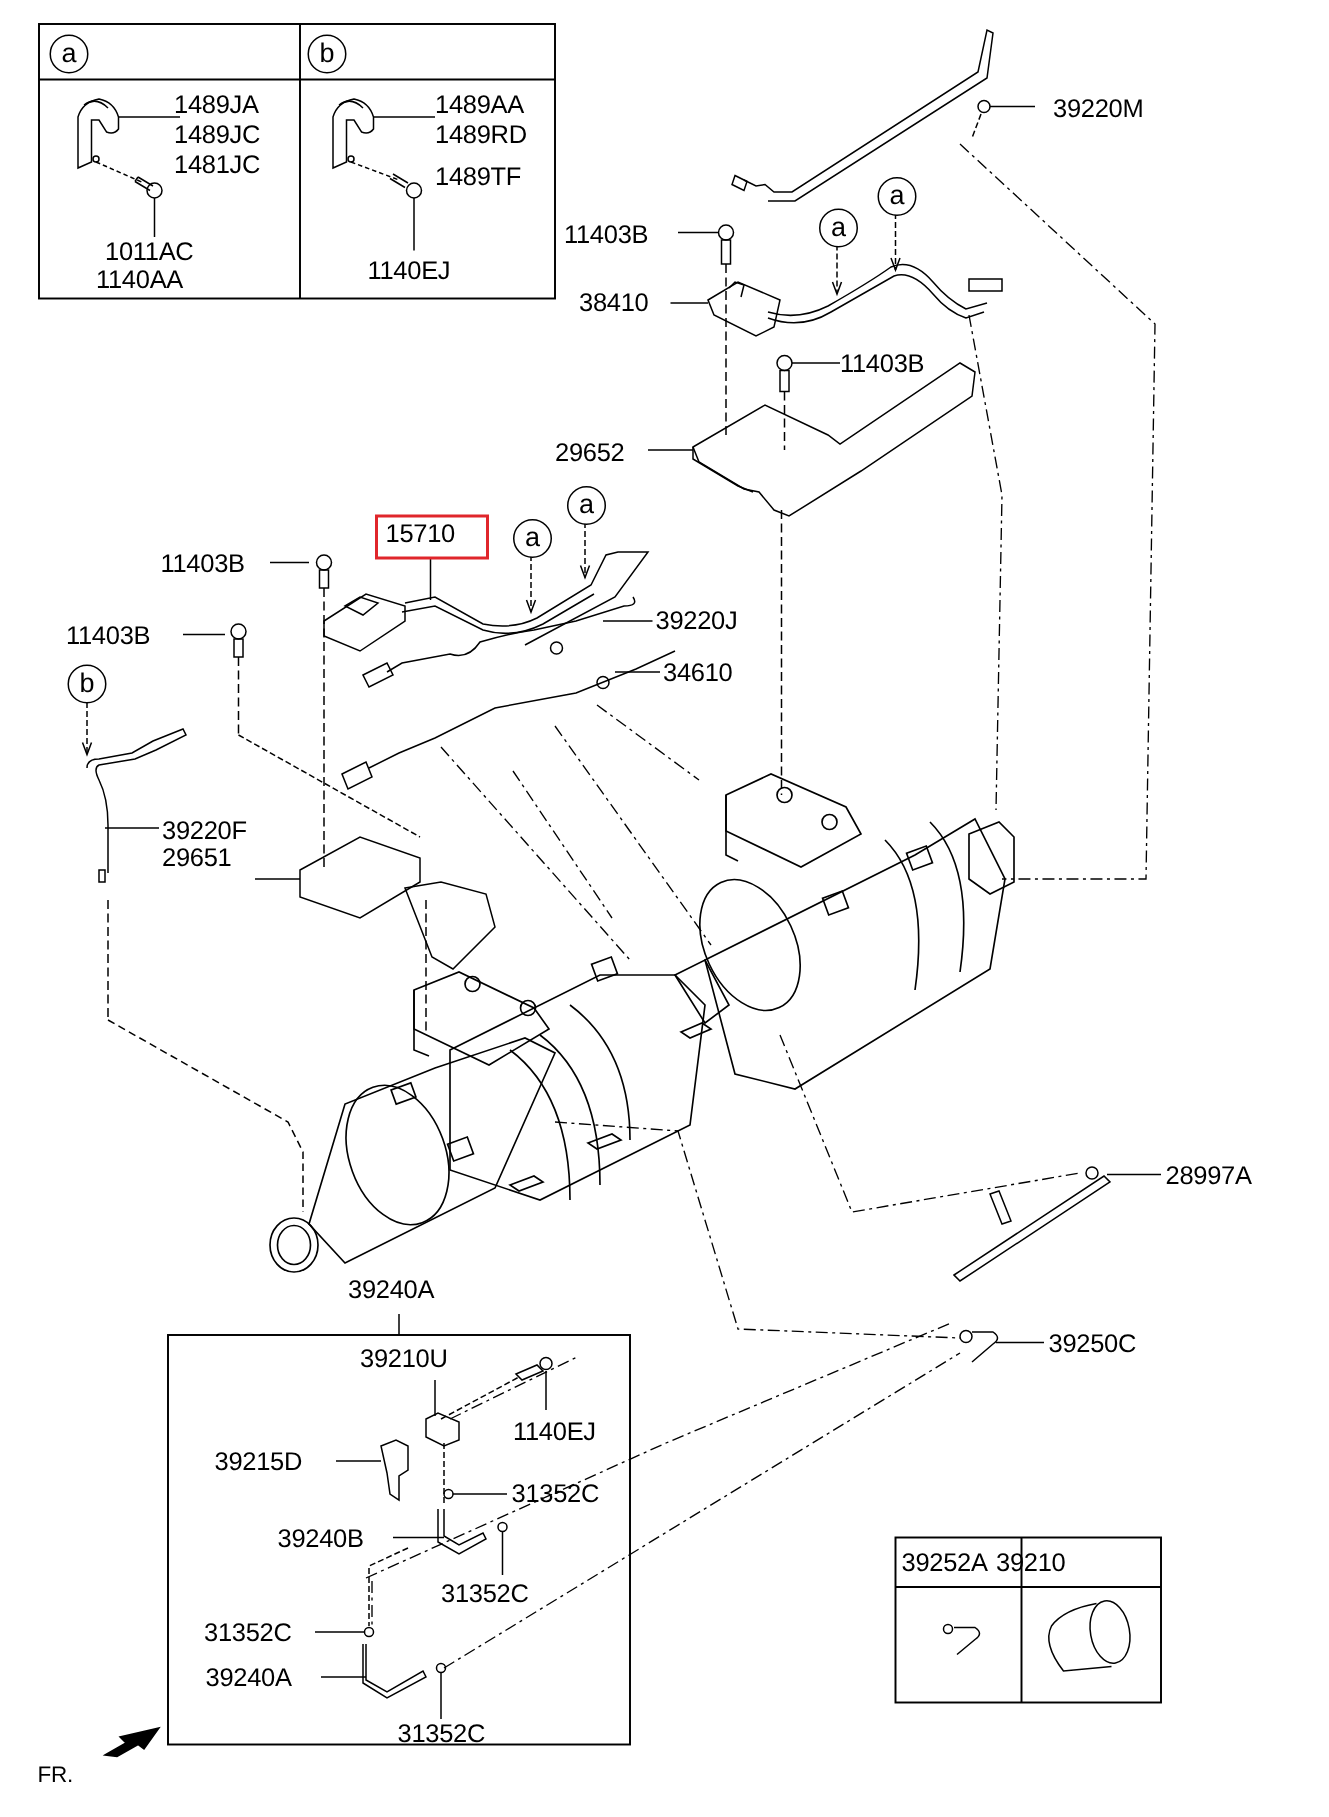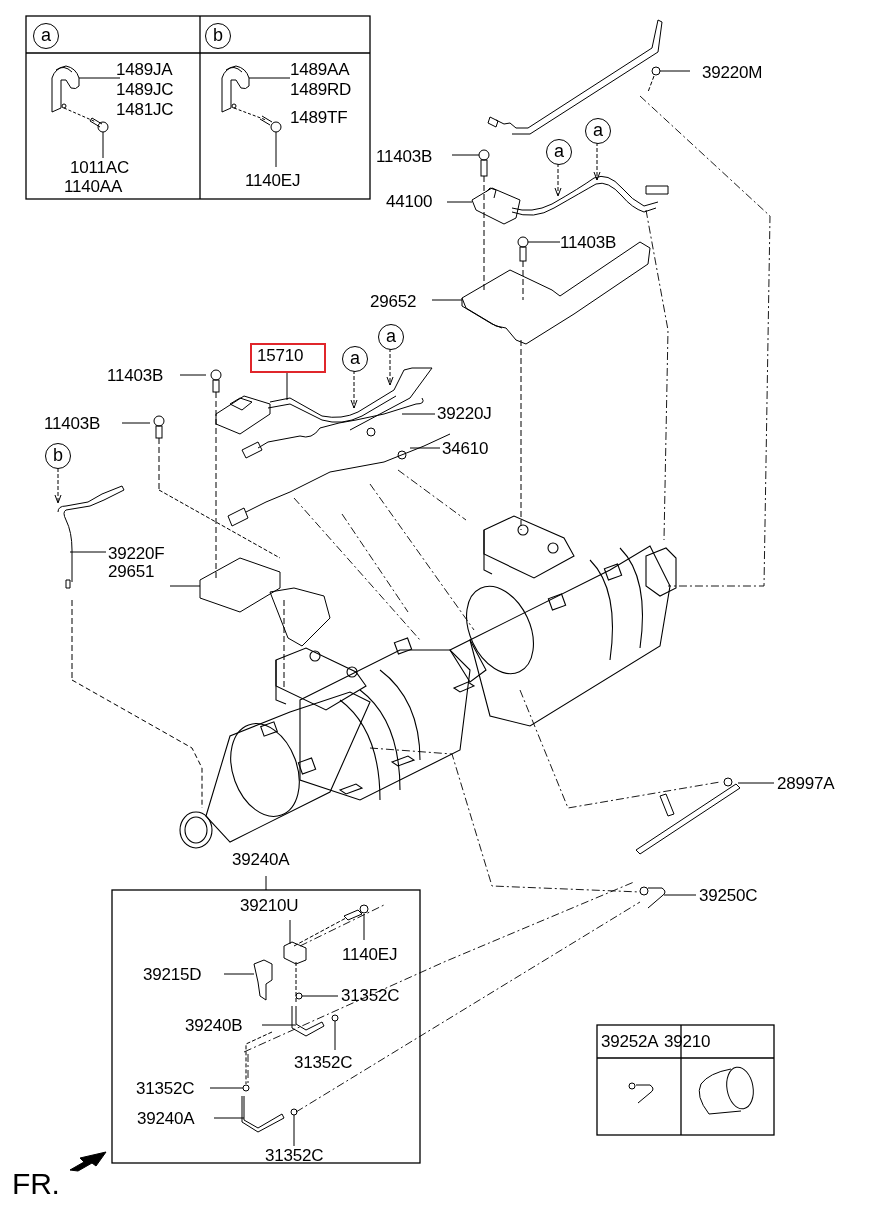--- a/index.html
+++ b/index.html
@@ -279,21 +279,21 @@
   <div class="lbl" style="left:70px;top:158px">1011AC</div>
   <div class="lbl" style="left:64px;top:177px">1140AA</div>
 
   <div class="lbl" style="left:290px;top:60px">1489AA</div>
   <div class="lbl" style="left:290px;top:80px">1489RD</div>
   <div class="lbl" style="left:290px;top:108px">1489TF</div>
   <div class="lbl" style="left:245px;top:171px">1140EJ</div>
 
   <div class="lbl" style="left:702px;top:63px">39220M</div>
   <div class="lbl" style="left:376px;top:147px">11403B</div>
-  <div class="lbl" style="left:386px;top:192px">44100</div>
+  <div class="lbl" style="left:386px;top:192px">38410</div>
   <div class="lbl" style="left:560px;top:233px">11403B</div>
   <div class="lbl" style="left:370px;top:292px">29652</div>
 
   <div class="hl" style="left: 250px; top: 343px; width: 72px; height: 26px; border-color: rgb(224, 38, 43);"></div>
   <div class="lbl" style="left:257px;top:346px">15710</div>
 
   <div class="lbl" style="left:107px;top:366px">11403B</div>
   <div class="lbl" style="left:44px;top:414px">11403B</div>
   <div class="lbl" style="left:437px;top:404px">39220J</div>
   <div class="lbl" style="left:442px;top:439px">34610</div>
@@ -315,14 +315,14 @@
   <div class="lbl" style="left:341px;top:986px">31352C</div>
   <div class="lbl" style="left:185px;top:1016px">39240B</div>
   <div class="lbl" style="left:294px;top:1053px">31352C</div>
   <div class="lbl" style="left:136px;top:1079px">31352C</div>
   <div class="lbl" style="left:137px;top:1109px">39240A</div>
   <div class="lbl" style="left:265px;top:1146px">31352C</div>
 
   <div class="lbl" style="left:601px;top:1032px">39252A</div>
   <div class="lbl" style="left:664px;top:1032px">39210</div>
 
-  <div class="lbl" style="left:12px;top:1172px;font-size:30px;line-height:24px">FR.</div>
+  <div class="lbl" style="left:25px;top:1172px;font-size:15px;line-height:24px">FR.</div>
 </div>
 
 </body></html>

